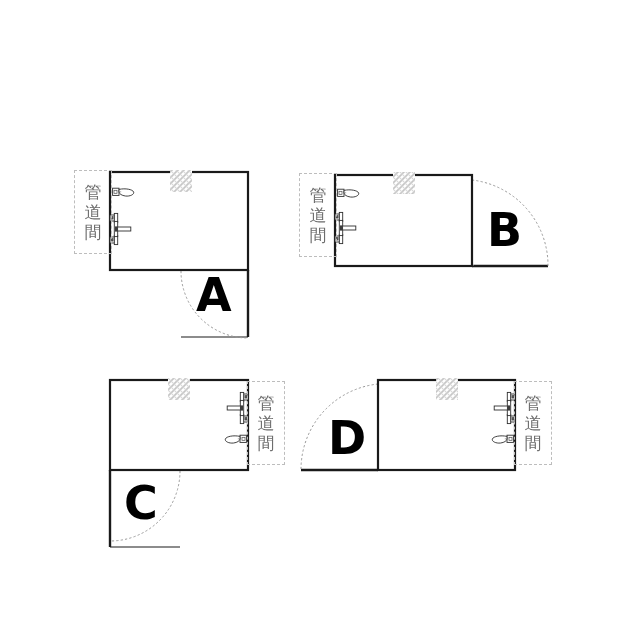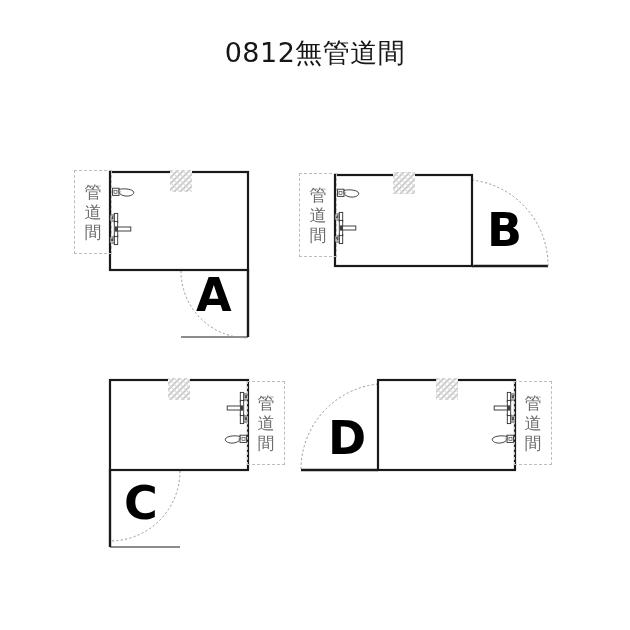--- a/index.html
+++ b/index.html
@@ -97,21 +97,20 @@
   .shaft-a { left: 74px;  top: 170px; width: 38px; height: 84px; }
   .shaft-b { left: 299px; top: 173px; width: 38px; height: 84px; }
   .shaft-c { left: 247px; top: 381px; width: 38px; height: 84px; }
   .shaft-d { left: 514px; top: 381px; width: 38px; height: 84px; }
 </style>
 </head>
 <body>
 
 <div class="sheet">
 
-  <div class="title">0812無管道間</div>
 
   <div class="plans">
     <svg viewBox="0 0 630 630" xmlns="http://www.w3.org/2000/svg">
       <defs>
 
         <pattern id="drainHatch" width="6" height="6" patternUnits="userSpaceOnUse">
           <rect width="6" height="6" fill="#ffffff"></rect>
           <path d="M0,6 L6,0 M-1,1 L1,-1 M5,7 L7,5" stroke="#c6c6c6" stroke-width="1.6"></path>
           <path d="M0,0 L6,6 M-1,5 L1,7 M5,-1 L7,1" stroke="#d8d8d8" stroke-width="1.1"></path>
         </pattern>

